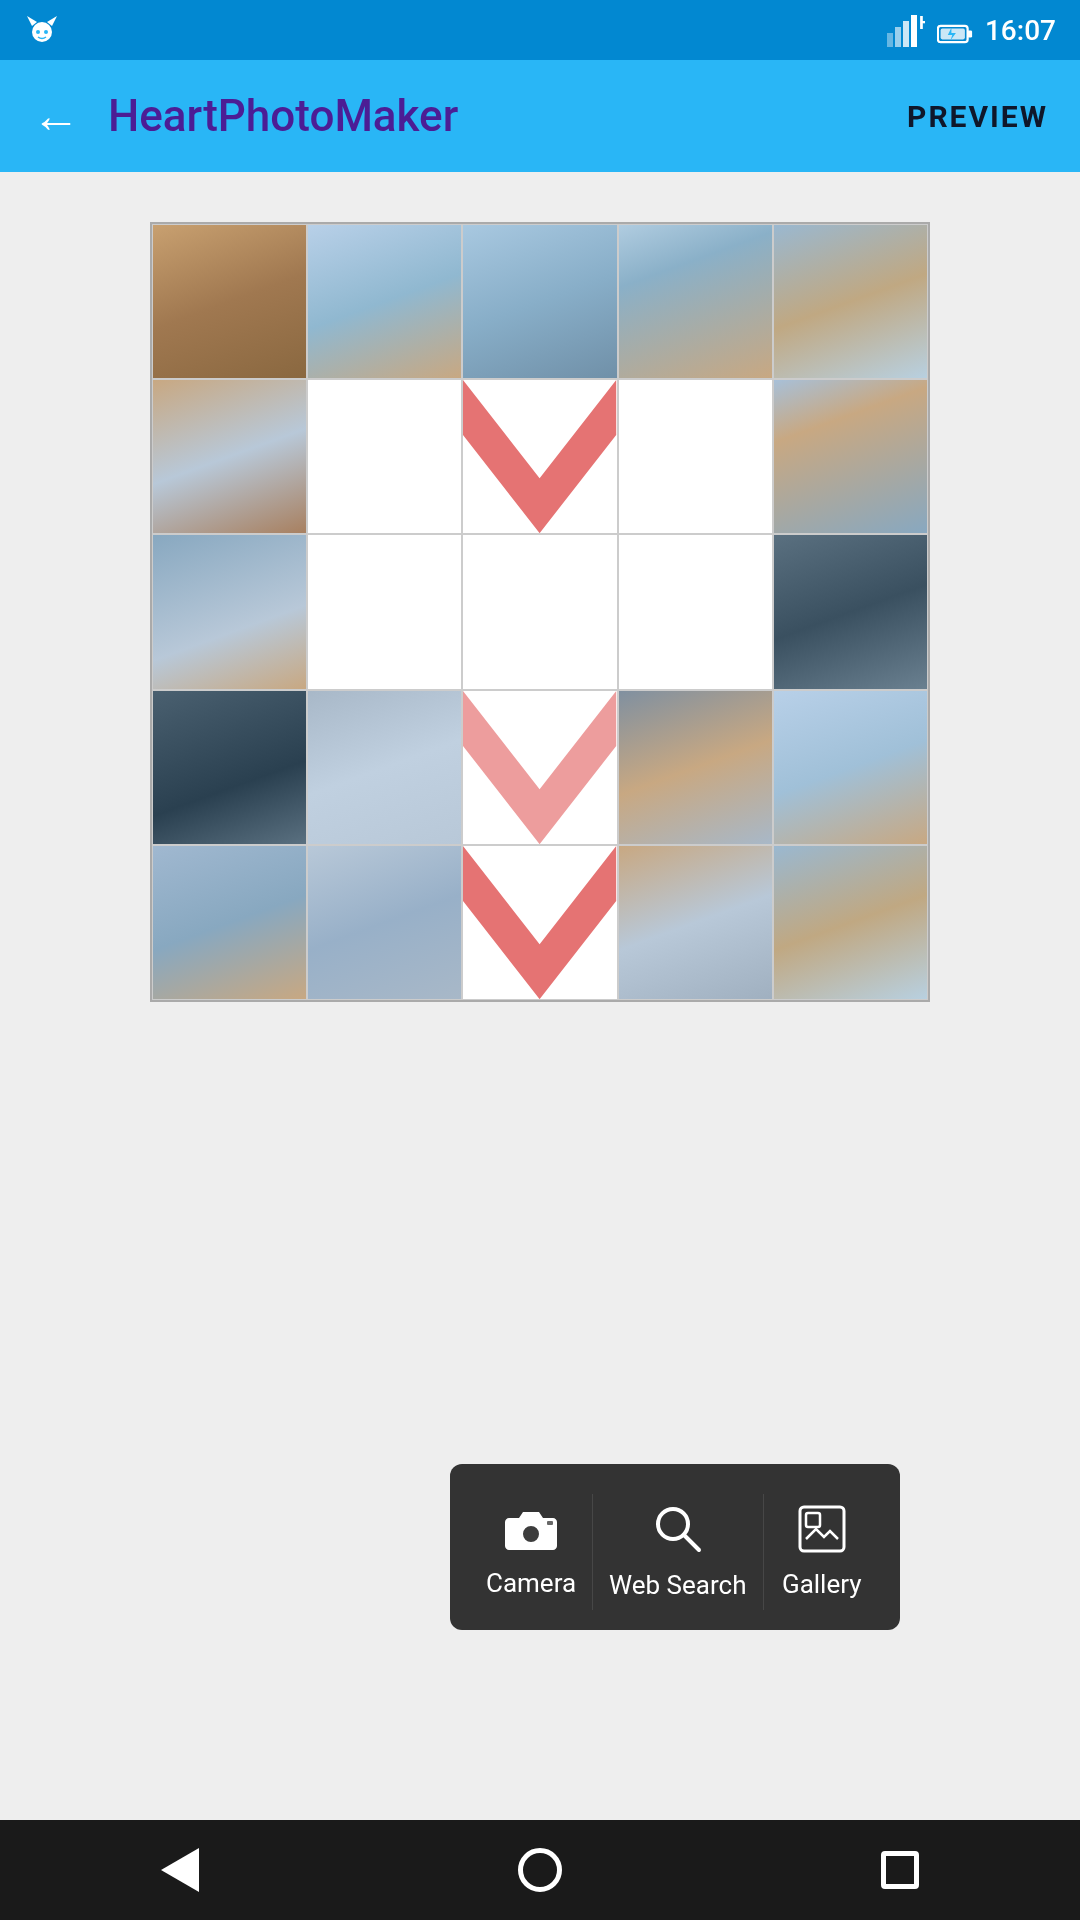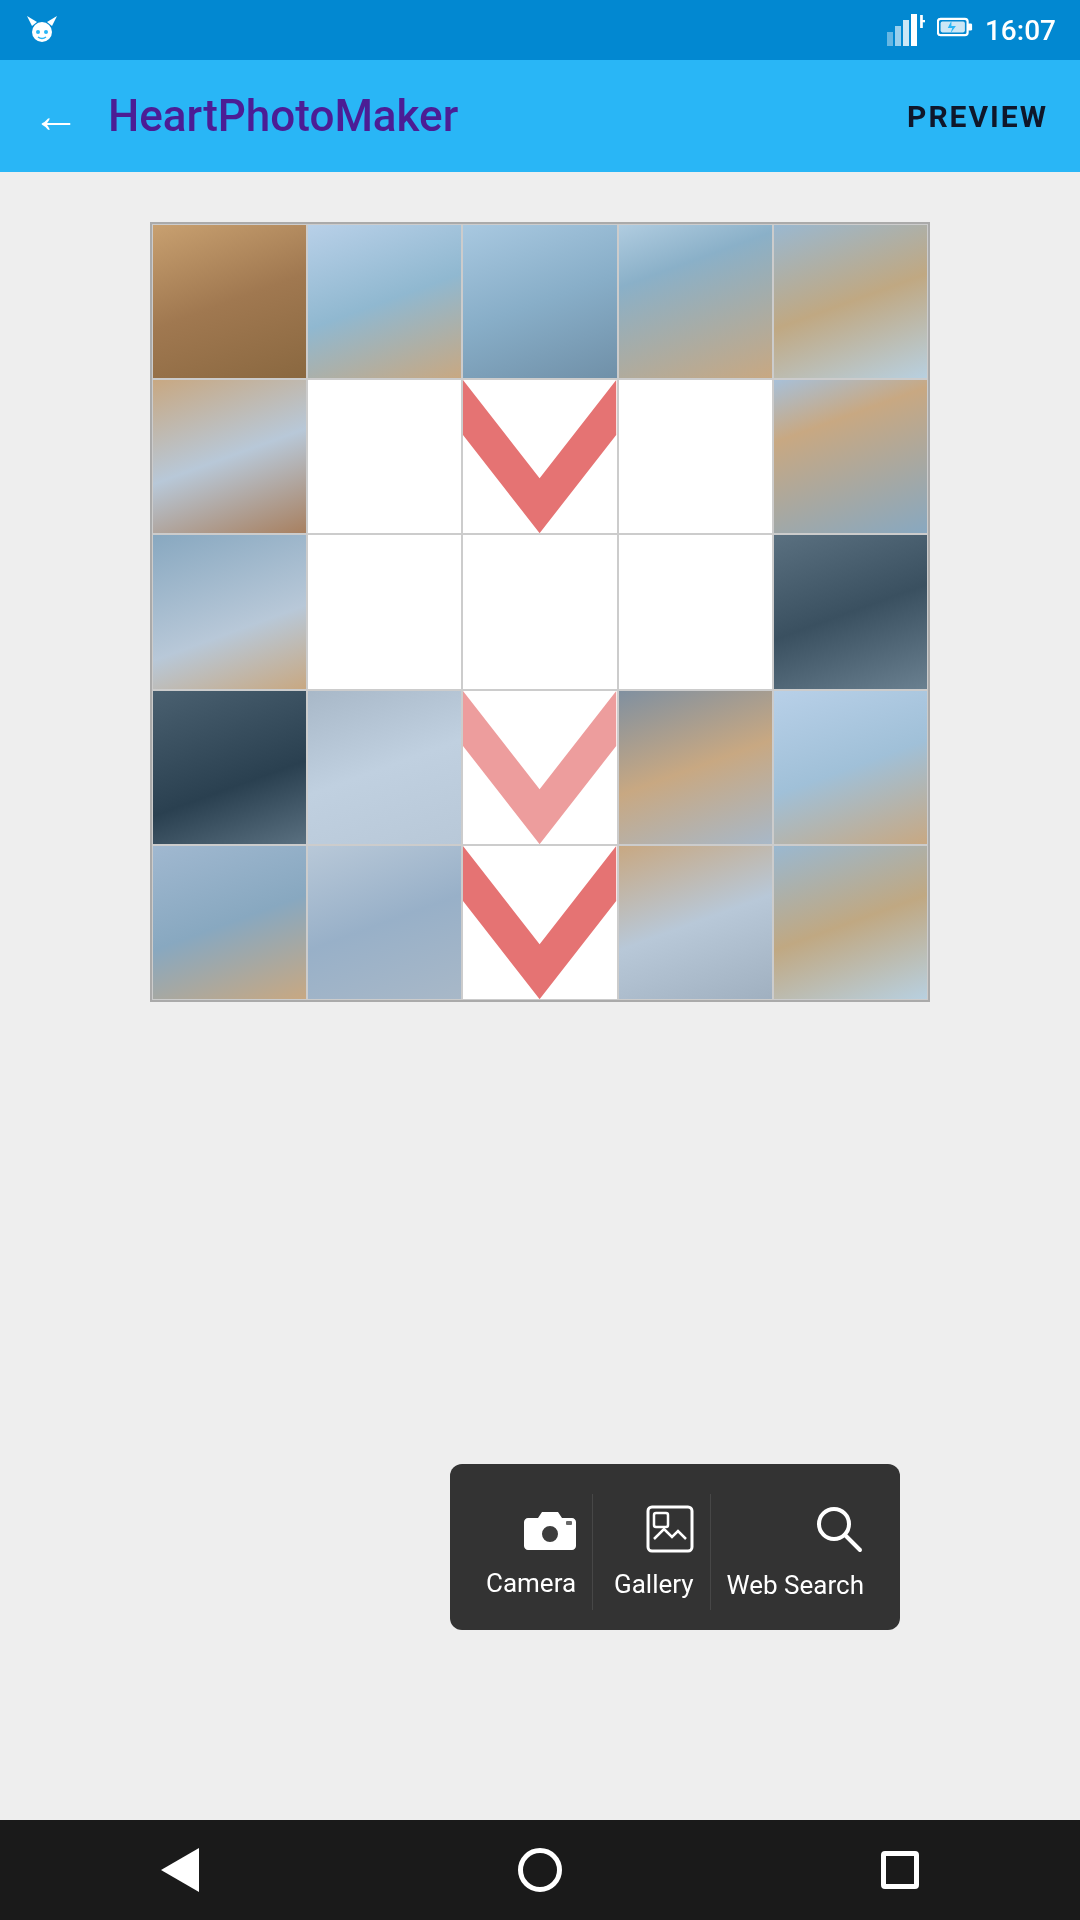--- a/index.html
+++ b/index.html
@@ -26,21 +26,21 @@
     .status-bar-left {
       position: absolute;
       left: 24px;
       top: 0;
       height: 60px;
       display: flex;
       align-items: center;
     }
     .status-right {
       display: flex;
-      align-items: flex-start;
+      align-items: flex-end;
       gap: 12px;
       color: white;
       font-size: 22px;
       font-weight: 500;
     }
 
     
     .app-bar {
       width: 100%;
       height: 112px;
@@ -128,21 +128,21 @@
       flex-direction: row;
       gap: 0;
       z-index: 100;
       width: 450px;
     }
 
     .popup-menu-item {
       flex: 1;
       display: flex;
       flex-direction: column;
-      align-items: flex-end;
+      align-items: center;
       justify-content: center;
       color: white;
       cursor: pointer;
       padding: 10px 16px;
       gap: 16px;
       border-right: 1px solid rgba(255,255,255,0.1);
     }
     .popup-menu-item:last-child {
       border-right: none;
     }
@@ -321,35 +321,35 @@
     <div class="popup-menu-item">
       <svg width="52" height="46" viewBox="0 0 52 46" fill="white">
         <path d="M18,6 L14,12 L4,12 C2,12 0,14 0,16 L0,40 C0,42 2,44 4,44 L48,44 C50,44 52,42 52,40 L52,16 C52,14 50,12 48,12 L38,12 L34,6 Z"></path>
         <circle cx="26" cy="28" r="9" fill="rgba(40,40,40,0.9)" stroke="white" stroke-width="2"></circle>
         <rect x="42" y="15" width="6" height="4" rx="1" fill="rgba(40,40,40,0.7)"></rect>
       </svg>
       <span class="popup-menu-label">Camera</span>
     </div>
 
     <div class="popup-menu-item">
+      <svg width="50" height="50" viewBox="0 0 50 50" fill="none">
+        <circle cx="20" cy="20" r="15" stroke="white" stroke-width="4"></circle>
+        <line x1="31" y1="31" x2="46" y2="46" stroke="white" stroke-width="4" stroke-linecap="round"></line>
+      </svg>
+      <span class="popup-menu-label">Web Search</span>
+    </div>
+
+    <div class="popup-menu-item">
       <svg width="48" height="48" viewBox="0 0 48 48" fill="none">
         <rect x="2" y="2" width="44" height="44" rx="4" stroke="white" stroke-width="3"></rect>
         <rect x="8" y="8" width="14" height="14" rx="2" stroke="white" stroke-width="2.5"></rect>
         <path d="M8,34 L18,24 L26,32 L32,26 L40,34" stroke="white" stroke-width="2.5" fill="none"></path>
       </svg>
       <span class="popup-menu-label">Gallery</span>
     </div>
-
-    <div class="popup-menu-item">
-      <svg width="50" height="50" viewBox="0 0 50 50" fill="none">
-        <circle cx="20" cy="20" r="15" stroke="white" stroke-width="4"></circle>
-        <line x1="31" y1="31" x2="46" y2="46" stroke="white" stroke-width="4" stroke-linecap="round"></line>
-      </svg>
-      <span class="popup-menu-label">Web Search</span>
-    </div>
   </div>
 
 </div>
 
 <div class="nav-bar">
   <div class="nav-button">
     <div class="triangle-back"></div>
   </div>
   <div class="nav-button">
     <div class="circle-home"></div>

